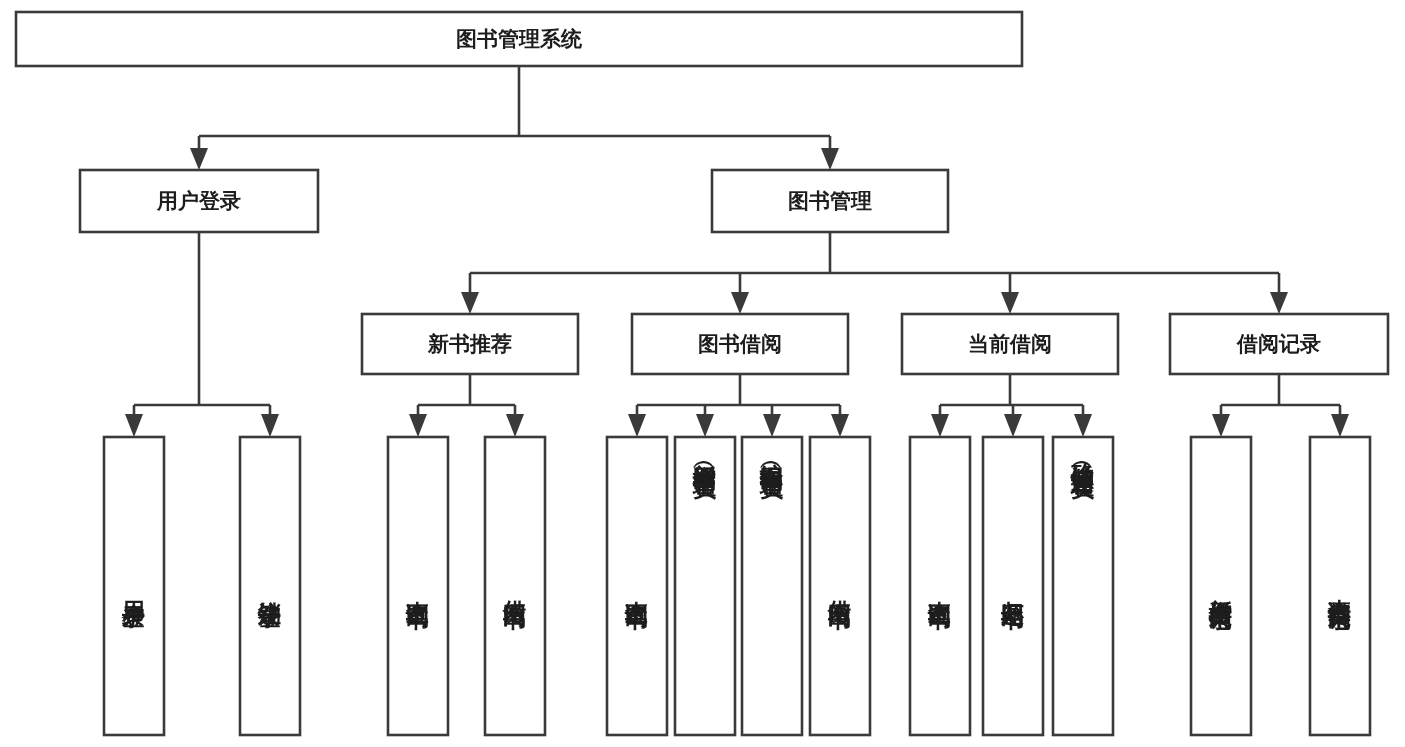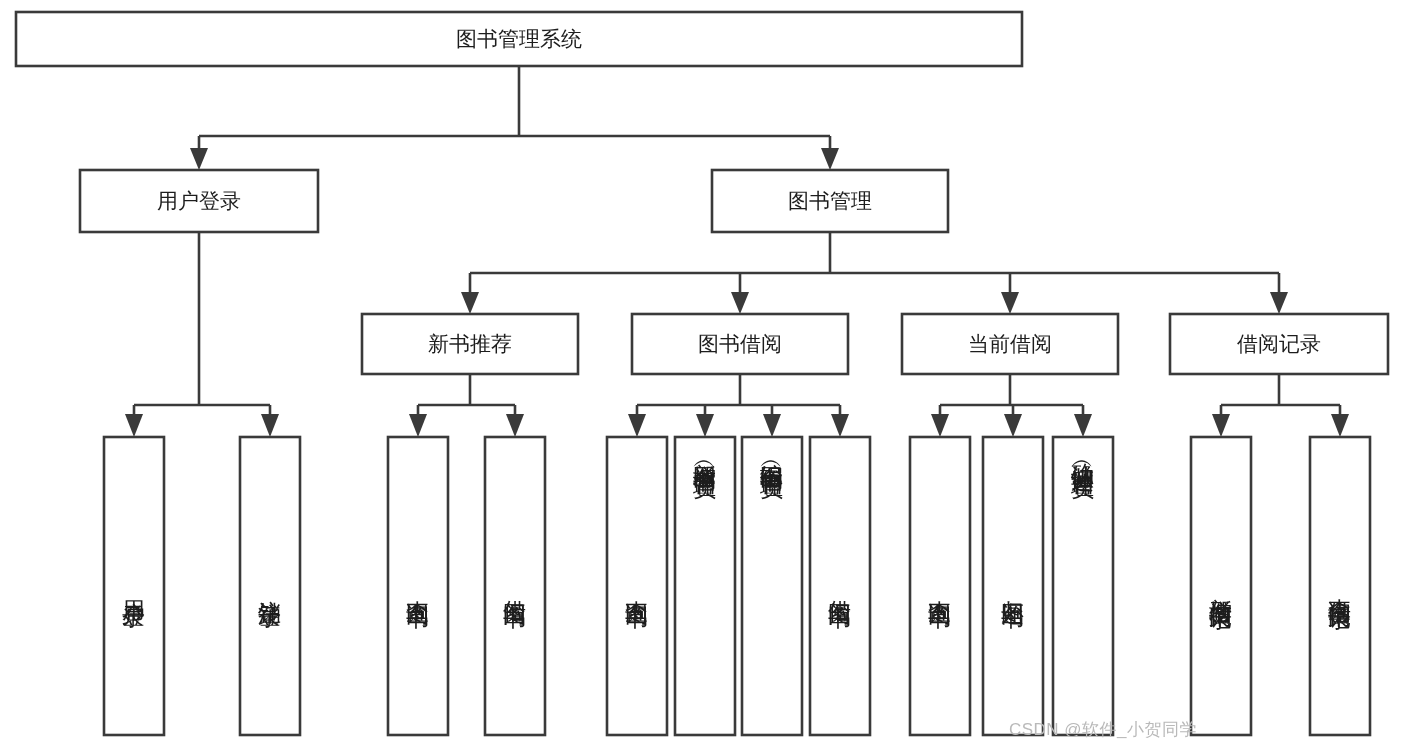--- a/index.html
+++ b/index.html
@@ -11,20 +11,21 @@
     width: 1405px;
     height: 747px;
     overflow: hidden;
     font-family: "Liberation Sans", "DejaVu Sans", sans-serif;
   }
   #diagram-root {
     position: relative;
     width: 1205px;
     height: 747px;
     background: #ffffff;
+    font-weight: bold;
   }
   svg.diagram-svg {
     position: absolute;
     left: 0;
     top: 0;
     width: 1405px;
     height: 747px;
   }
   .node-box {
     fill: #ffffff;
@@ -244,15 +245,14 @@
   </div>
 
   <div class="vlabel-wrap" style="left:1191px; top:437px; width:60px; height:298px;">
     <span class="vlabel-text">新增借阅记录</span>
   </div>
 
   <div class="vlabel-wrap" style="left:1310px; top:437px; width:60px; height:298px;">
     <span class="vlabel-text">查询借阅记录</span>
   </div>
 
-  <div class="watermark">CSDN @软件_小贺同学</div>
 
 </div>
 
 </body></html>

